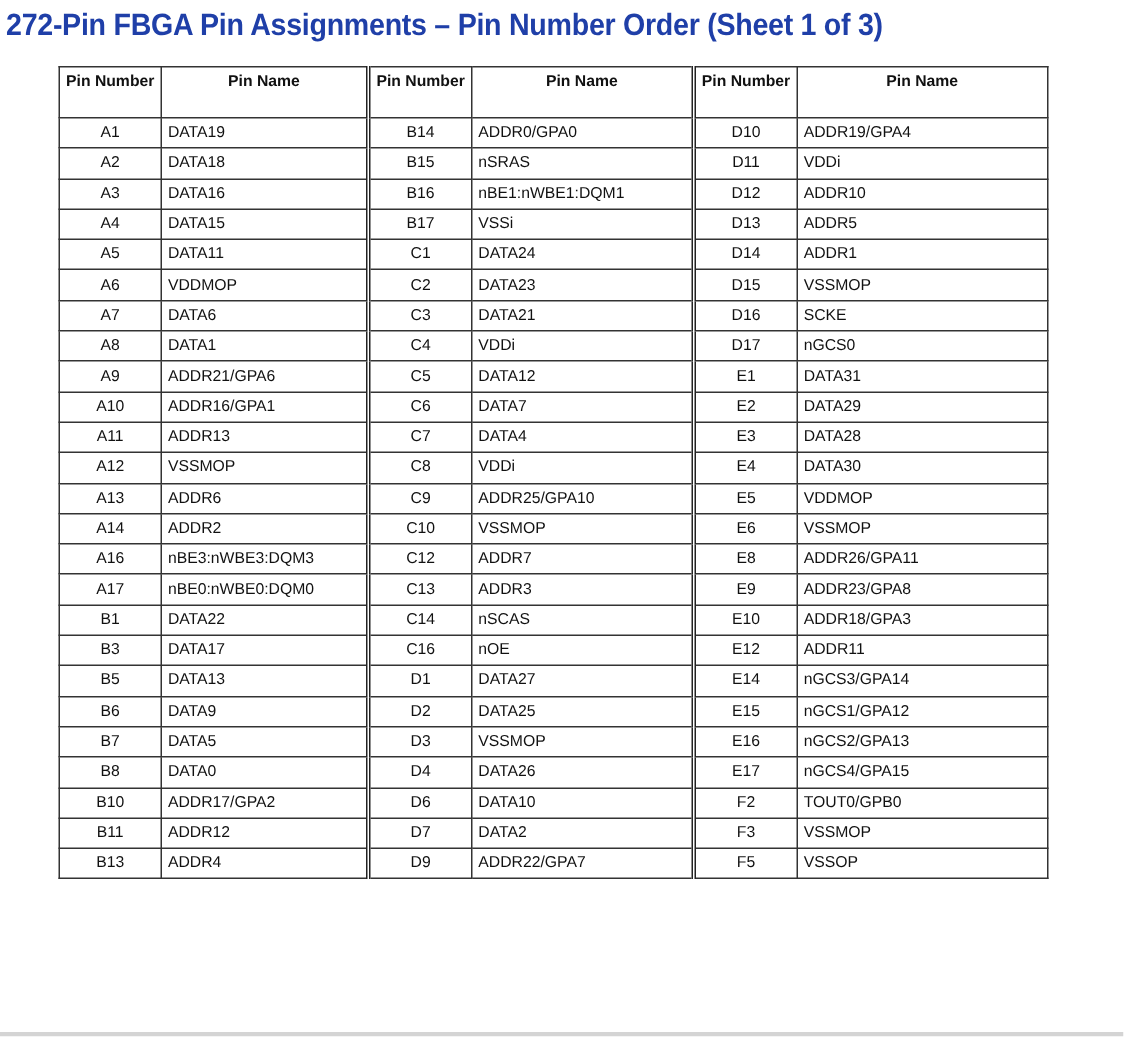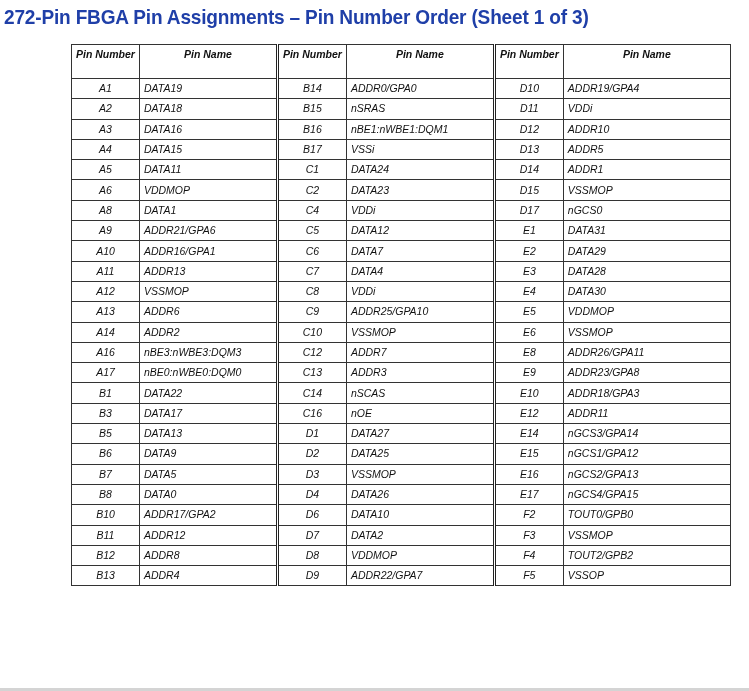--- a/index.html
+++ b/index.html
@@ -4,23 +4,23 @@
 <style>
   html, body { margin: 0; padding: 0; background: #ffffff; }
   body { width: 749px; height: 691px; position: relative; overflow: hidden; font-family: "Liberation Sans", sans-serif; }
   .title {
     position: absolute; left: 4px; top: 5px; width: 745px;
     font-family: "Liberation Sans", sans-serif; font-weight: bold;
     font-size: 20.5px; color: #1f3fa8; letter-spacing: -0.2px; white-space: nowrap;
     transform: scaleX(0.93); transform-origin: left top;
   }
   table.pins {
-    position: absolute; left: 71px; top: 44px;
+    position: absolute; left: 39px; top: 44px;
     border-collapse: collapse; border: 1.5px solid #222;
-    font-size: 10.5px; color: #111; font-style: italic;
+    font-size: 10.5px; color: #111;
   }
   table.pins th, table.pins td {
     border: 1px solid #333; padding: 0 4px; height: 19.3px; line-height: 19px;
     white-space: nowrap;
   }
   table.pins th { font-weight: bold; font-size: 10.5px; text-align: center; vertical-align: top; line-height: 14px; padding-top: 2px; height: 31px; }
   td.num { text-align: center; width: 51px; }
   td.name { text-align: left; width: 128px; }
   td.name.c3 { width: 158px; margin-left: 24px; }
   td.name.c2 { width: 138px; }
@@ -86,20 +86,28 @@
       </tr>
       <tr>
         <td class="num">A6</td>
         <td class="name c1 sep">VDDMOP</td>
         <td class="num">C2</td>
         <td class="name c2 sep">DATA23</td>
         <td class="num">D15</td>
         <td class="name c3">VSSMOP</td>
       </tr>
       <tr>
+        <td class="num">A7</td>
+        <td class="name c1 sep">DATA6</td>
+        <td class="num">C3</td>
+        <td class="name c2 sep">DATA21</td>
+        <td class="num">D16</td>
+        <td class="name c3">SCKE</td>
+      </tr>
+      <tr>
         <td class="num">A8</td>
         <td class="name c1 sep">DATA1</td>
         <td class="num">C4</td>
         <td class="name c2 sep">VDDi</td>
         <td class="num">D17</td>
         <td class="name c3">nGCS0</td>
       </tr>
       <tr>
         <td class="num">A9</td>
         <td class="name c1 sep">ADDR21/GPA6</td>
@@ -222,28 +230,20 @@
       </tr>
       <tr>
         <td class="num">B11</td>
         <td class="name c1 sep">ADDR12</td>
         <td class="num">D7</td>
         <td class="name c2 sep">DATA2</td>
         <td class="num">F3</td>
         <td class="name c3">VSSMOP</td>
       </tr>
       <tr>
-        <td class="num">B12</td>
-        <td class="name c1 sep">ADDR8</td>
-        <td class="num">D8</td>
-        <td class="name c2 sep">VDDMOP</td>
-        <td class="num">F4</td>
-        <td class="name c3">TOUT2/GPB2</td>
-      </tr>
-      <tr>
         <td class="num">B13</td>
         <td class="name c1 sep">ADDR4</td>
         <td class="num">D9</td>
         <td class="name c2 sep">ADDR22/GPA7</td>
         <td class="num">F5</td>
         <td class="name c3">VSSOP</td>
       </tr>
     </tbody>
 </table>
 

